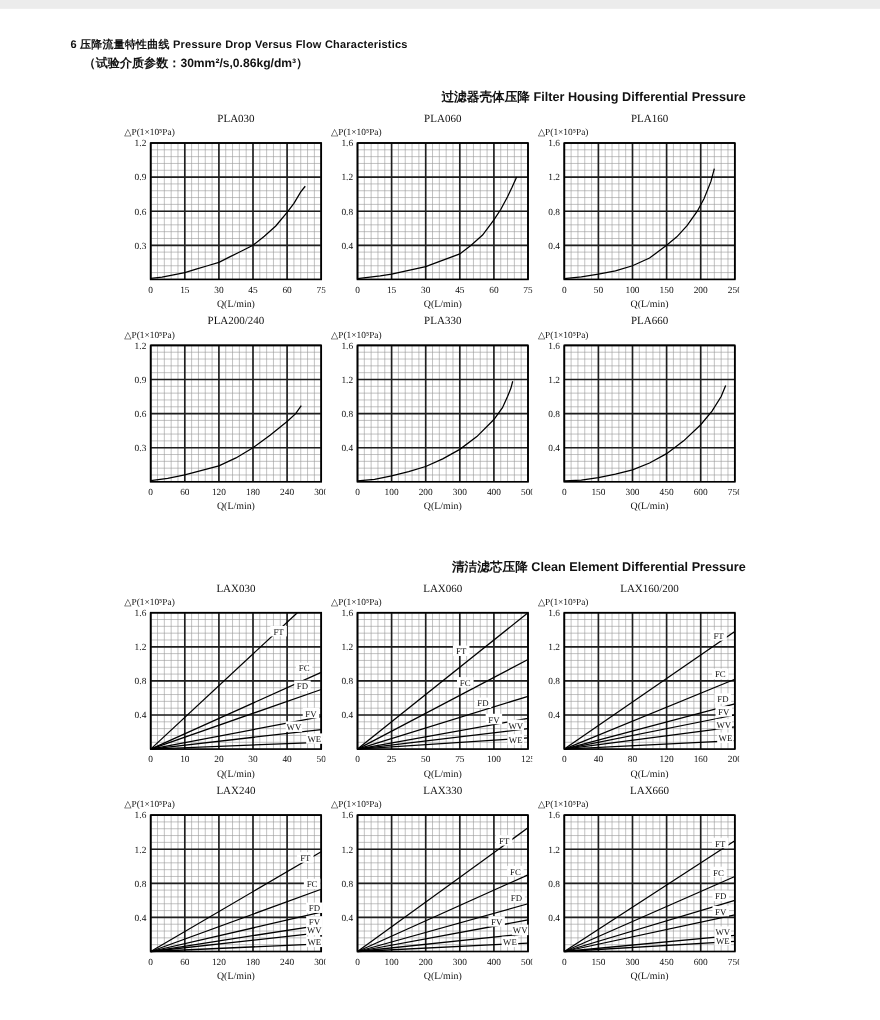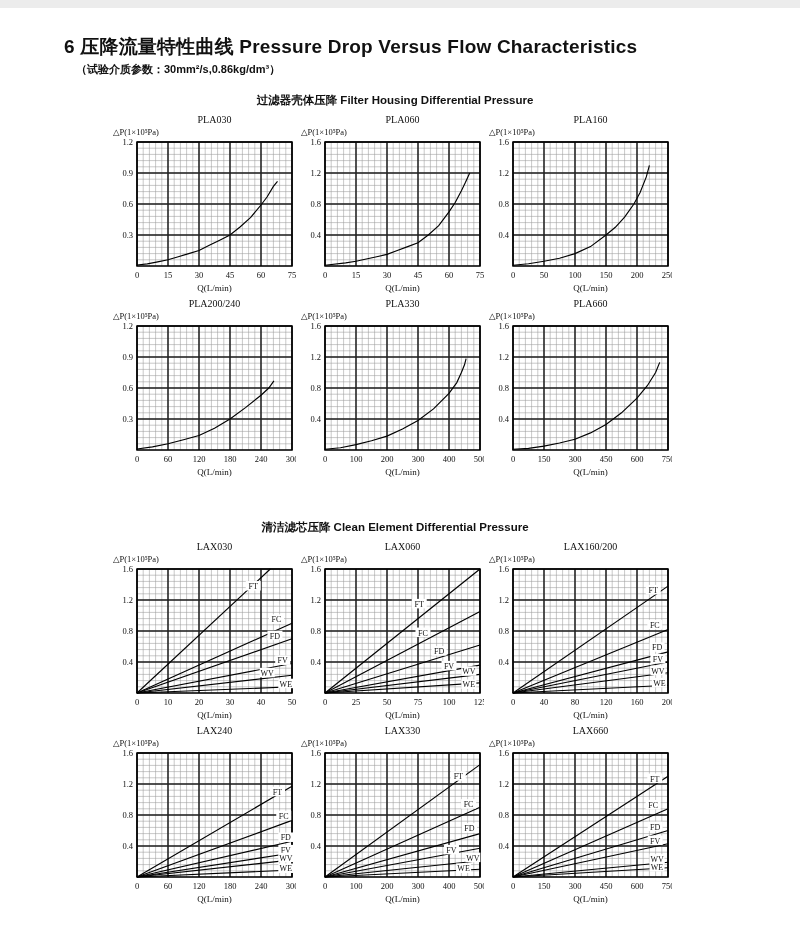--- a/index.html
+++ b/index.html
@@ -1,21 +1,21 @@
 <!DOCTYPE html>
 <html><head>
 <meta charset="utf-8">
 <style>
   html,body{margin:0;padding:0}
   body{width:800px;height:927px;background:#ffffff;color:#111;
        font-family:"Liberation Sans",sans-serif;overflow:hidden;position:relative}
   .top-strip{width:100%;height:8px;background:#ececec}
-  .page-title{font-size:19px;font-weight:bold;margin:26px 0 2px 64px;letter-spacing:.2px}
+  .page-title{font-size:10px;font-weight:bold;margin:26px 0 2px 64px;letter-spacing:.2px}
   .page-subtitle{font-size:11px;font-weight:bold;margin:2px 0 0 76px}
-  .section-heading{width:566px;margin:16px 0 4px 112px;text-align:center;
+  .section-heading{width:566px;margin:16px 0 4px 112px;text-align:right;
                    font-size:11.5px;font-weight:bold}
   .section-heading.second{margin-top:40px}
   .chart-grid{display:grid;grid-template-columns:repeat(3,188px);margin-left:110px}
   .chart{width:188px;height:184px}
   svg text{font-family:"Liberation Serif",serif;fill:#111}
 </style>
 </head>
 <body>
 
 <div class="top-strip"></div>

